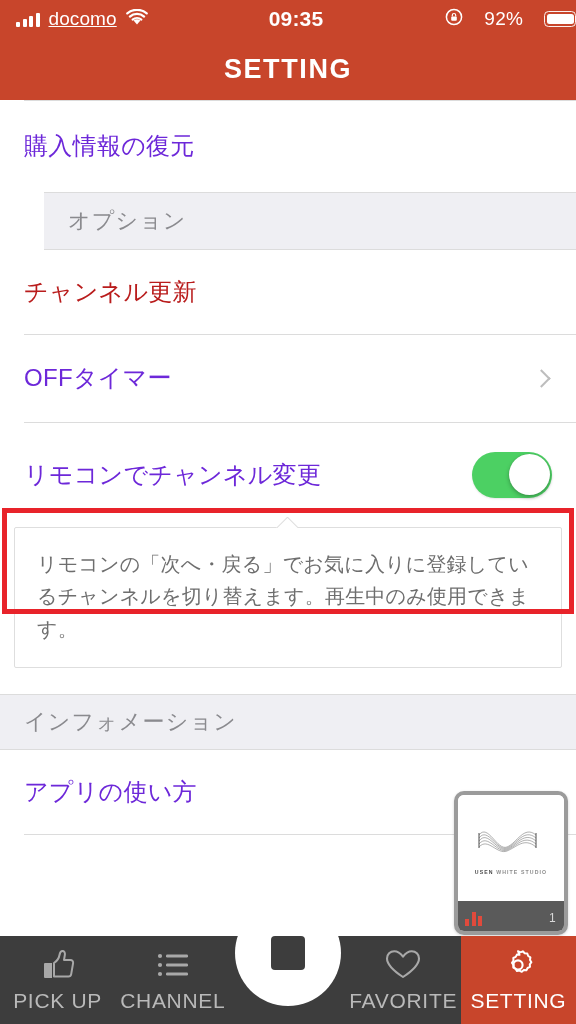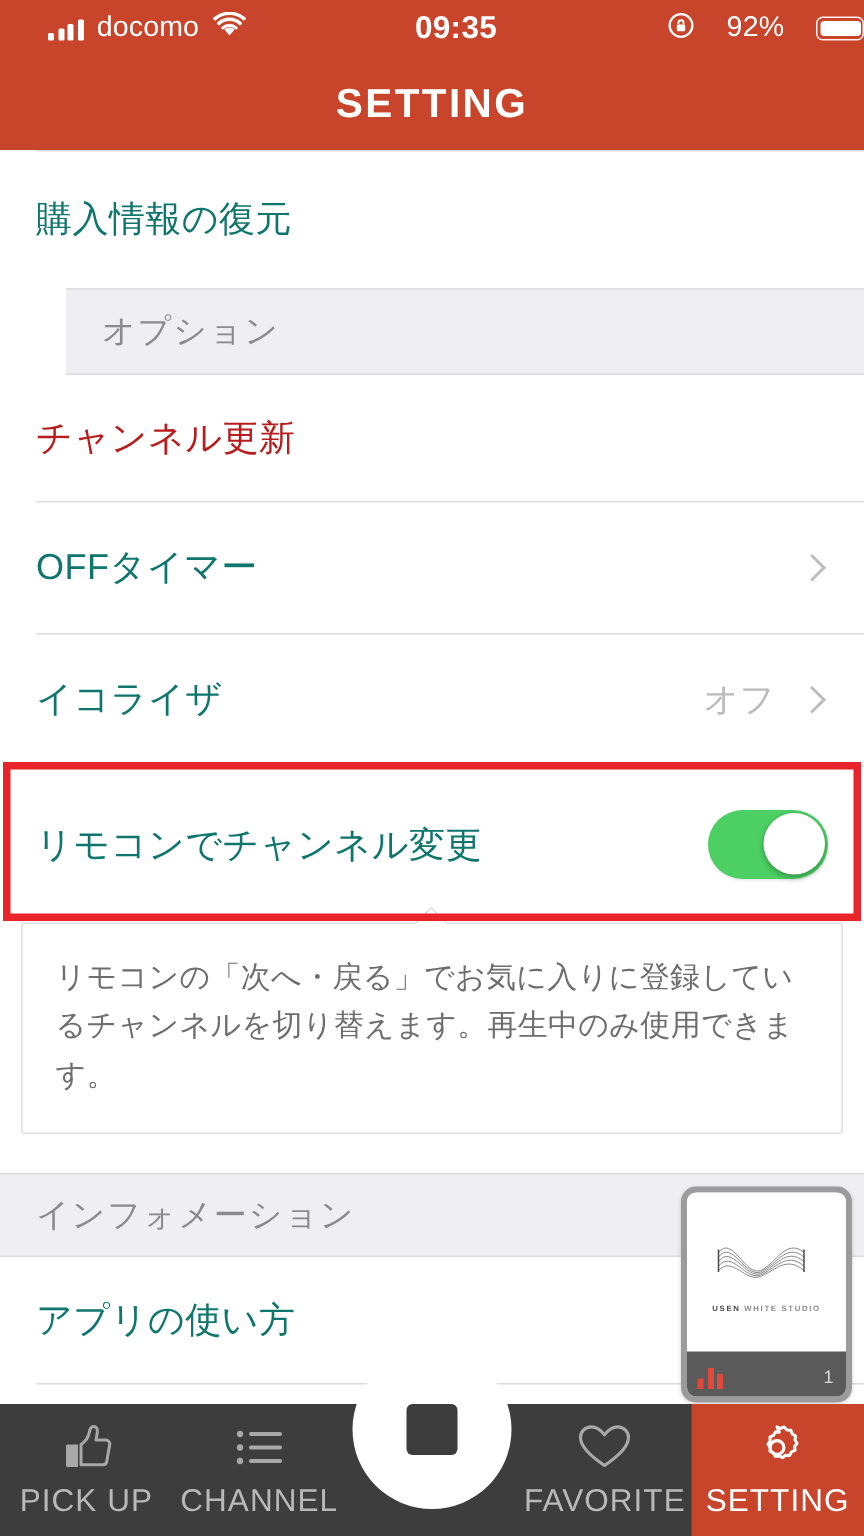--- a/index.html
+++ b/index.html
@@ -30,22 +30,23 @@
     height: 38px;
     background: #C8452B;
     display: flex;
     align-items: center;
     color: #ffffff;
   }
   .sb-left {
     display: flex;
     align-items: center;
     gap: 9px;
-    padding-left: 32px;
+    padding-left: 16px;
     flex: 1 1 0;
+    text-decoration: underline;
   }
   .sb-center {
     flex: 0 0 auto;
     font-size: 21px;
     font-weight: 600;
     letter-spacing: 0.2px;
     color: #fff;
     text-align: center;
   }
   .sb-right {
@@ -131,21 +132,21 @@
   }
   .row-sep-top::before {
     content: "";
     position: absolute;
     top: 0; left: 24px; right: 0;
     height: 1px;
     background: #DCDCDC;
   }
   .row-label {
     font-size: 24px;
-    color: #0f766e;
+    color: #6d28d9;
     font-weight: 400;
     letter-spacing: 0.3px;
     flex: 1 1 auto;
   }
   .row-label.disabled { color: #b91c1c; }
   .row-value {
     font-size: 23px;
     color: #BBBBBB;
     margin-right: 18px;
     letter-spacing: 0.5px;
@@ -384,25 +385,20 @@
 
     <div class="row" style="height:84px;">
       <span class="row-label disabled">チャンネル更新</span>
     </div>
 
     <div class="row row-sep-top" style="height:88px;">
       <span class="row-label">OFFタイマー</span>
       <span class="chevron"></span>
     </div>
 
-    <div class="row row-sep-top" style="height:88px;">
-      <span class="row-label">イコライザ</span>
-      <span class="row-value">オフ</span>
-      <span class="chevron"></span>
-    </div>
 
     <div class="row row-sep-top" style="height:105px;">
       <span class="row-label">リモコンでチャンネル変更</span>
       <span class="toggle">
         <span class="knob"></span>
       </span>
     </div>
 
     <div style="padding:0 14px;">
       <div class="info-callout">

